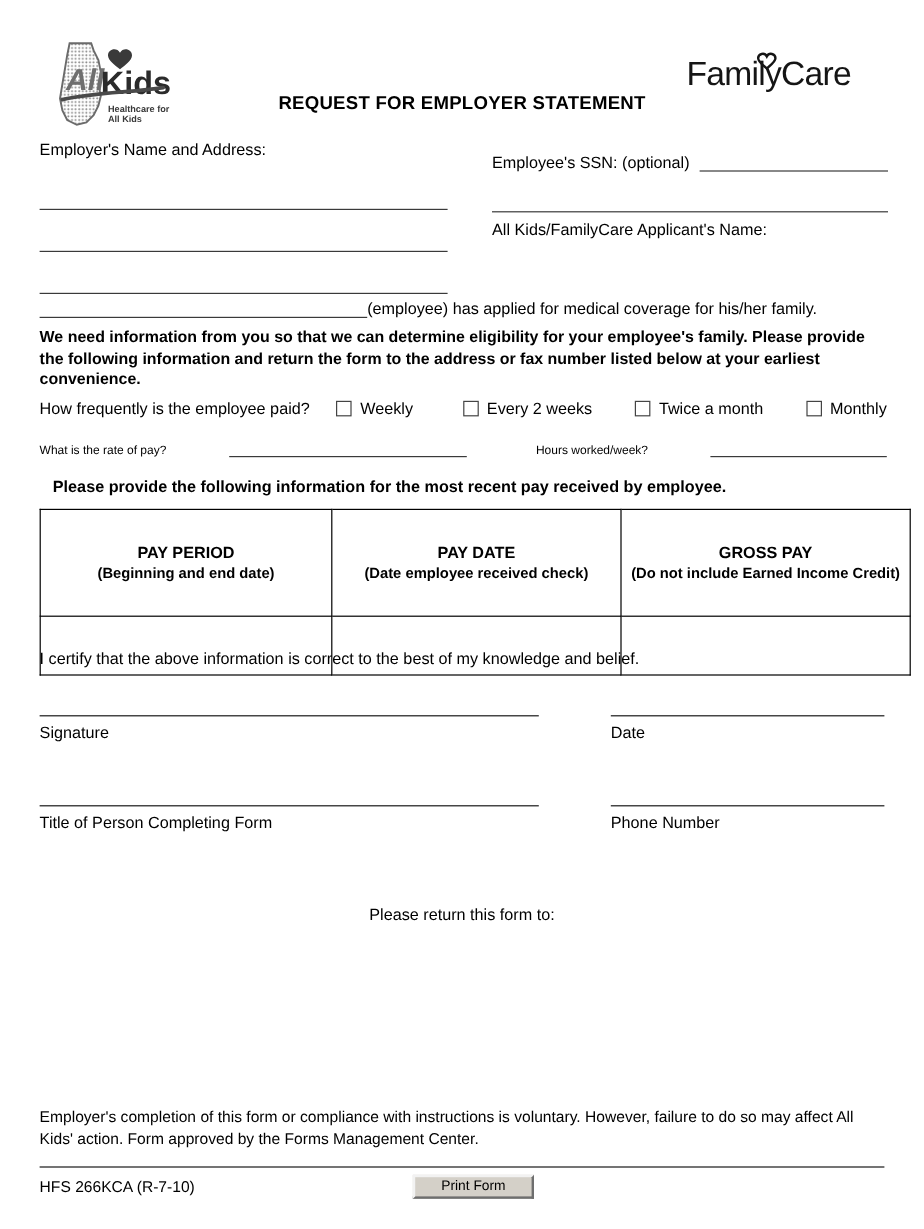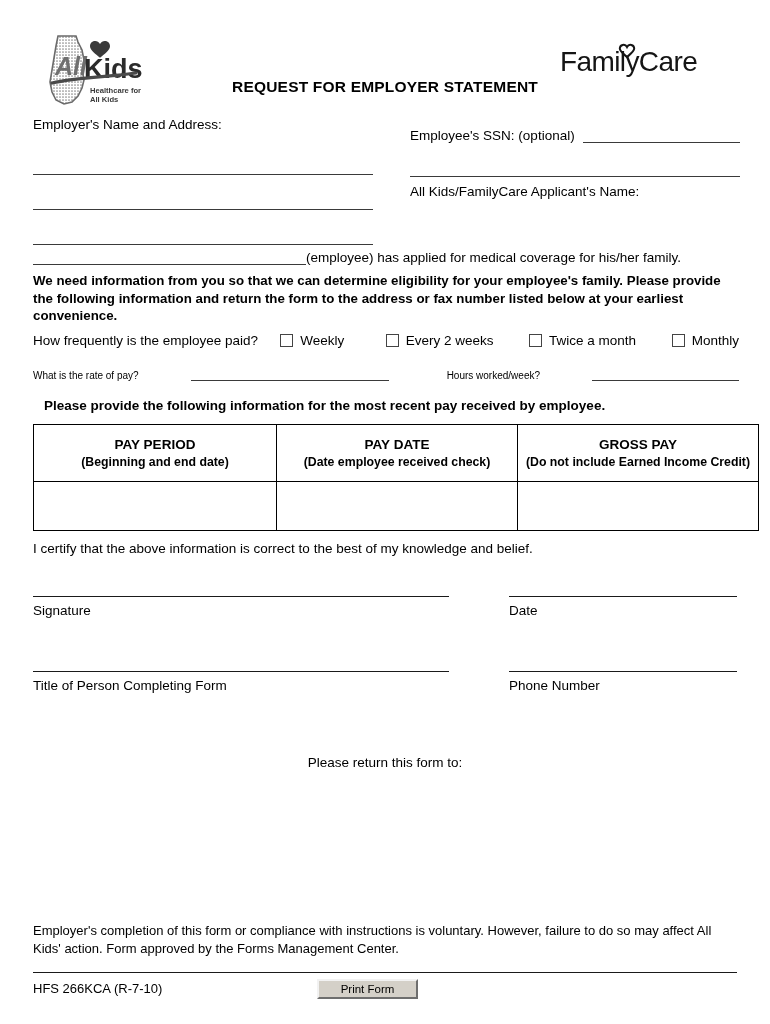--- a/index.html
+++ b/index.html
@@ -29,21 +29,21 @@
   }
   .logo-allkids {
     position: absolute;
     left: 38px;
     top: 30px;
     width: 105px;
     height: 78px;
   }
   .logo-familycare {
     position: absolute;
-    right: 53px;
+    right: 41px;
     top: 38px;
     width: 160px;
     height: 40px;
   }
   .form-title {
     position: absolute;
     left: 0; right: 0;
     top: 78px;
     text-align: center;
     font-size: 15.5px;
@@ -194,21 +194,21 @@
     table-layout: fixed;
   }
   .pay-table th, .pay-table td {
     border: 1.6px solid #000;
     padding: 0;
   }
   .pay-table th {
     height: 48px;
     vertical-align: middle;
     text-align: center;
-    padding: 4px 3px;
+    padding: 20px 3px;
   }
   .pay-table .th-main {
     font-size: 13.5px;
     font-weight: bold;
     line-height: 18px;
   }
   .pay-table .th-sub {
     font-size: 12.3px;
     font-weight: bold;
     line-height: 16px;
@@ -275,21 +275,21 @@
     border-bottom: 1.3px solid #1a1a1a;
   }
   .form-code {
     position: absolute;
     left: 33px;
     top: 981px;
     font-size: 13px;
   }
   .print-btn {
     position: absolute;
-    left: 317px;
+    left: 344px;
     top: 979px;
     width: 101px;
     height: 20px;
     background: #d4d0c8;
     border-top: 2px solid #f2f2f2;
     border-left: 2px solid #f2f2f2;
     border-right: 2px solid #6e6e6e;
     border-bottom: 2px solid #6e6e6e;
     font-family: "Liberation Sans", sans-serif;
     font-size: 11.5px;

